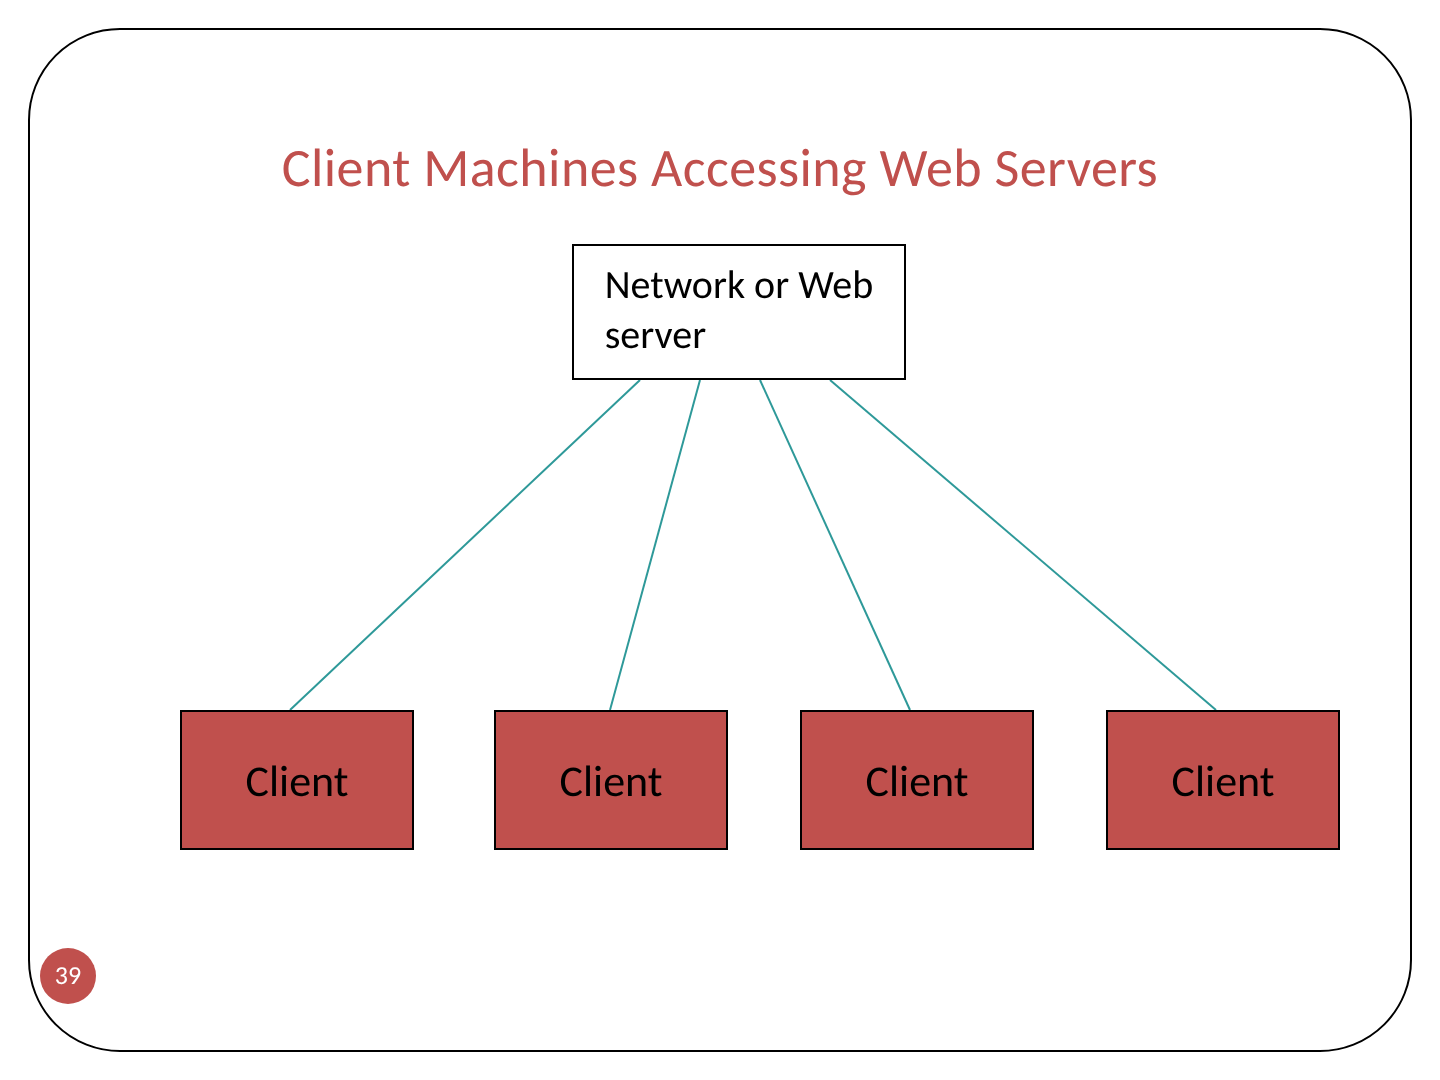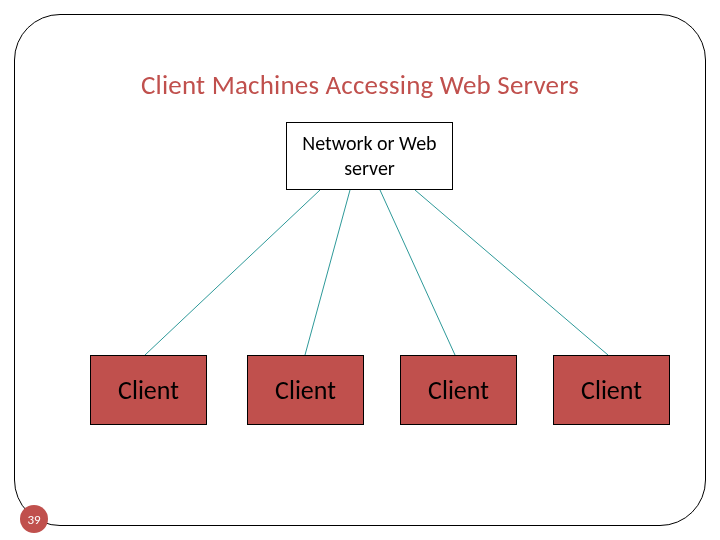--- a/index.html
+++ b/index.html
@@ -1,20 +1,20 @@
 <!DOCTYPE html>
 <html><head>
 <meta charset="utf-8">
 <style>
   html,body{margin:0;padding:0;width:720px;height:540px;background:#fff;font-family:"Calibri","Trebuchet MS",sans-serif;}
   .frame{position:absolute;left:14px;top:14px;width:692px;height:512px;border:1.5px solid #000;border-radius:46px;box-sizing:border-box;}
   .title{position:absolute;left:0;top:68px;width:720px;text-align:center;color:#c0504d;font-size:27px;letter-spacing:0.2px;}
-  .server-box{position:absolute;border:1.5px solid #000;background:#fff;display:flex;align-items:center;justify-content:center;text-align:center;line-height:1.25;font-size:20px;color:#000;}
-  .client-box{position:absolute;border:1.5px solid #000;background:#c0504d;display:flex;align-items:center;justify-content:center;font-size:26px;color:#000;}
-  .page-num{position:absolute;left:20px;bottom:7px;width:28px;height:28px;border-radius:50%;background:#c0504d;color:#fff;display:flex;align-items:center;justify-content:center;font-size:13px;}
+  .server-box{position:absolute;border:1.5px solid #000;background:#fff;display:flex;align-items:center;justify-content:center;line-height:1.25;font-size:20px;color:#000;}
+  .client-box{position:absolute;border:1.5px solid #000;background:#c0504d;display:flex;align-items:center;justify-content:center;font-size:22px;color:#000;}
+  .page-num{position:absolute;left:20px;bottom:38px;width:28px;height:28px;border-radius:50%;background:#c0504d;color:#fff;display:flex;align-items:center;justify-content:center;font-size:13px;}
   svg.lines{position:absolute;left:0;top:0;width:720px;height:540px;pointer-events:none;}
   svg.lines line{stroke:#2e9999;stroke-width:1;}
 </style>
 </head>
 <body>
 
 <div class="frame"></div>
 
 <div class="title">Client Machines Accessing Web Servers</div>
 

